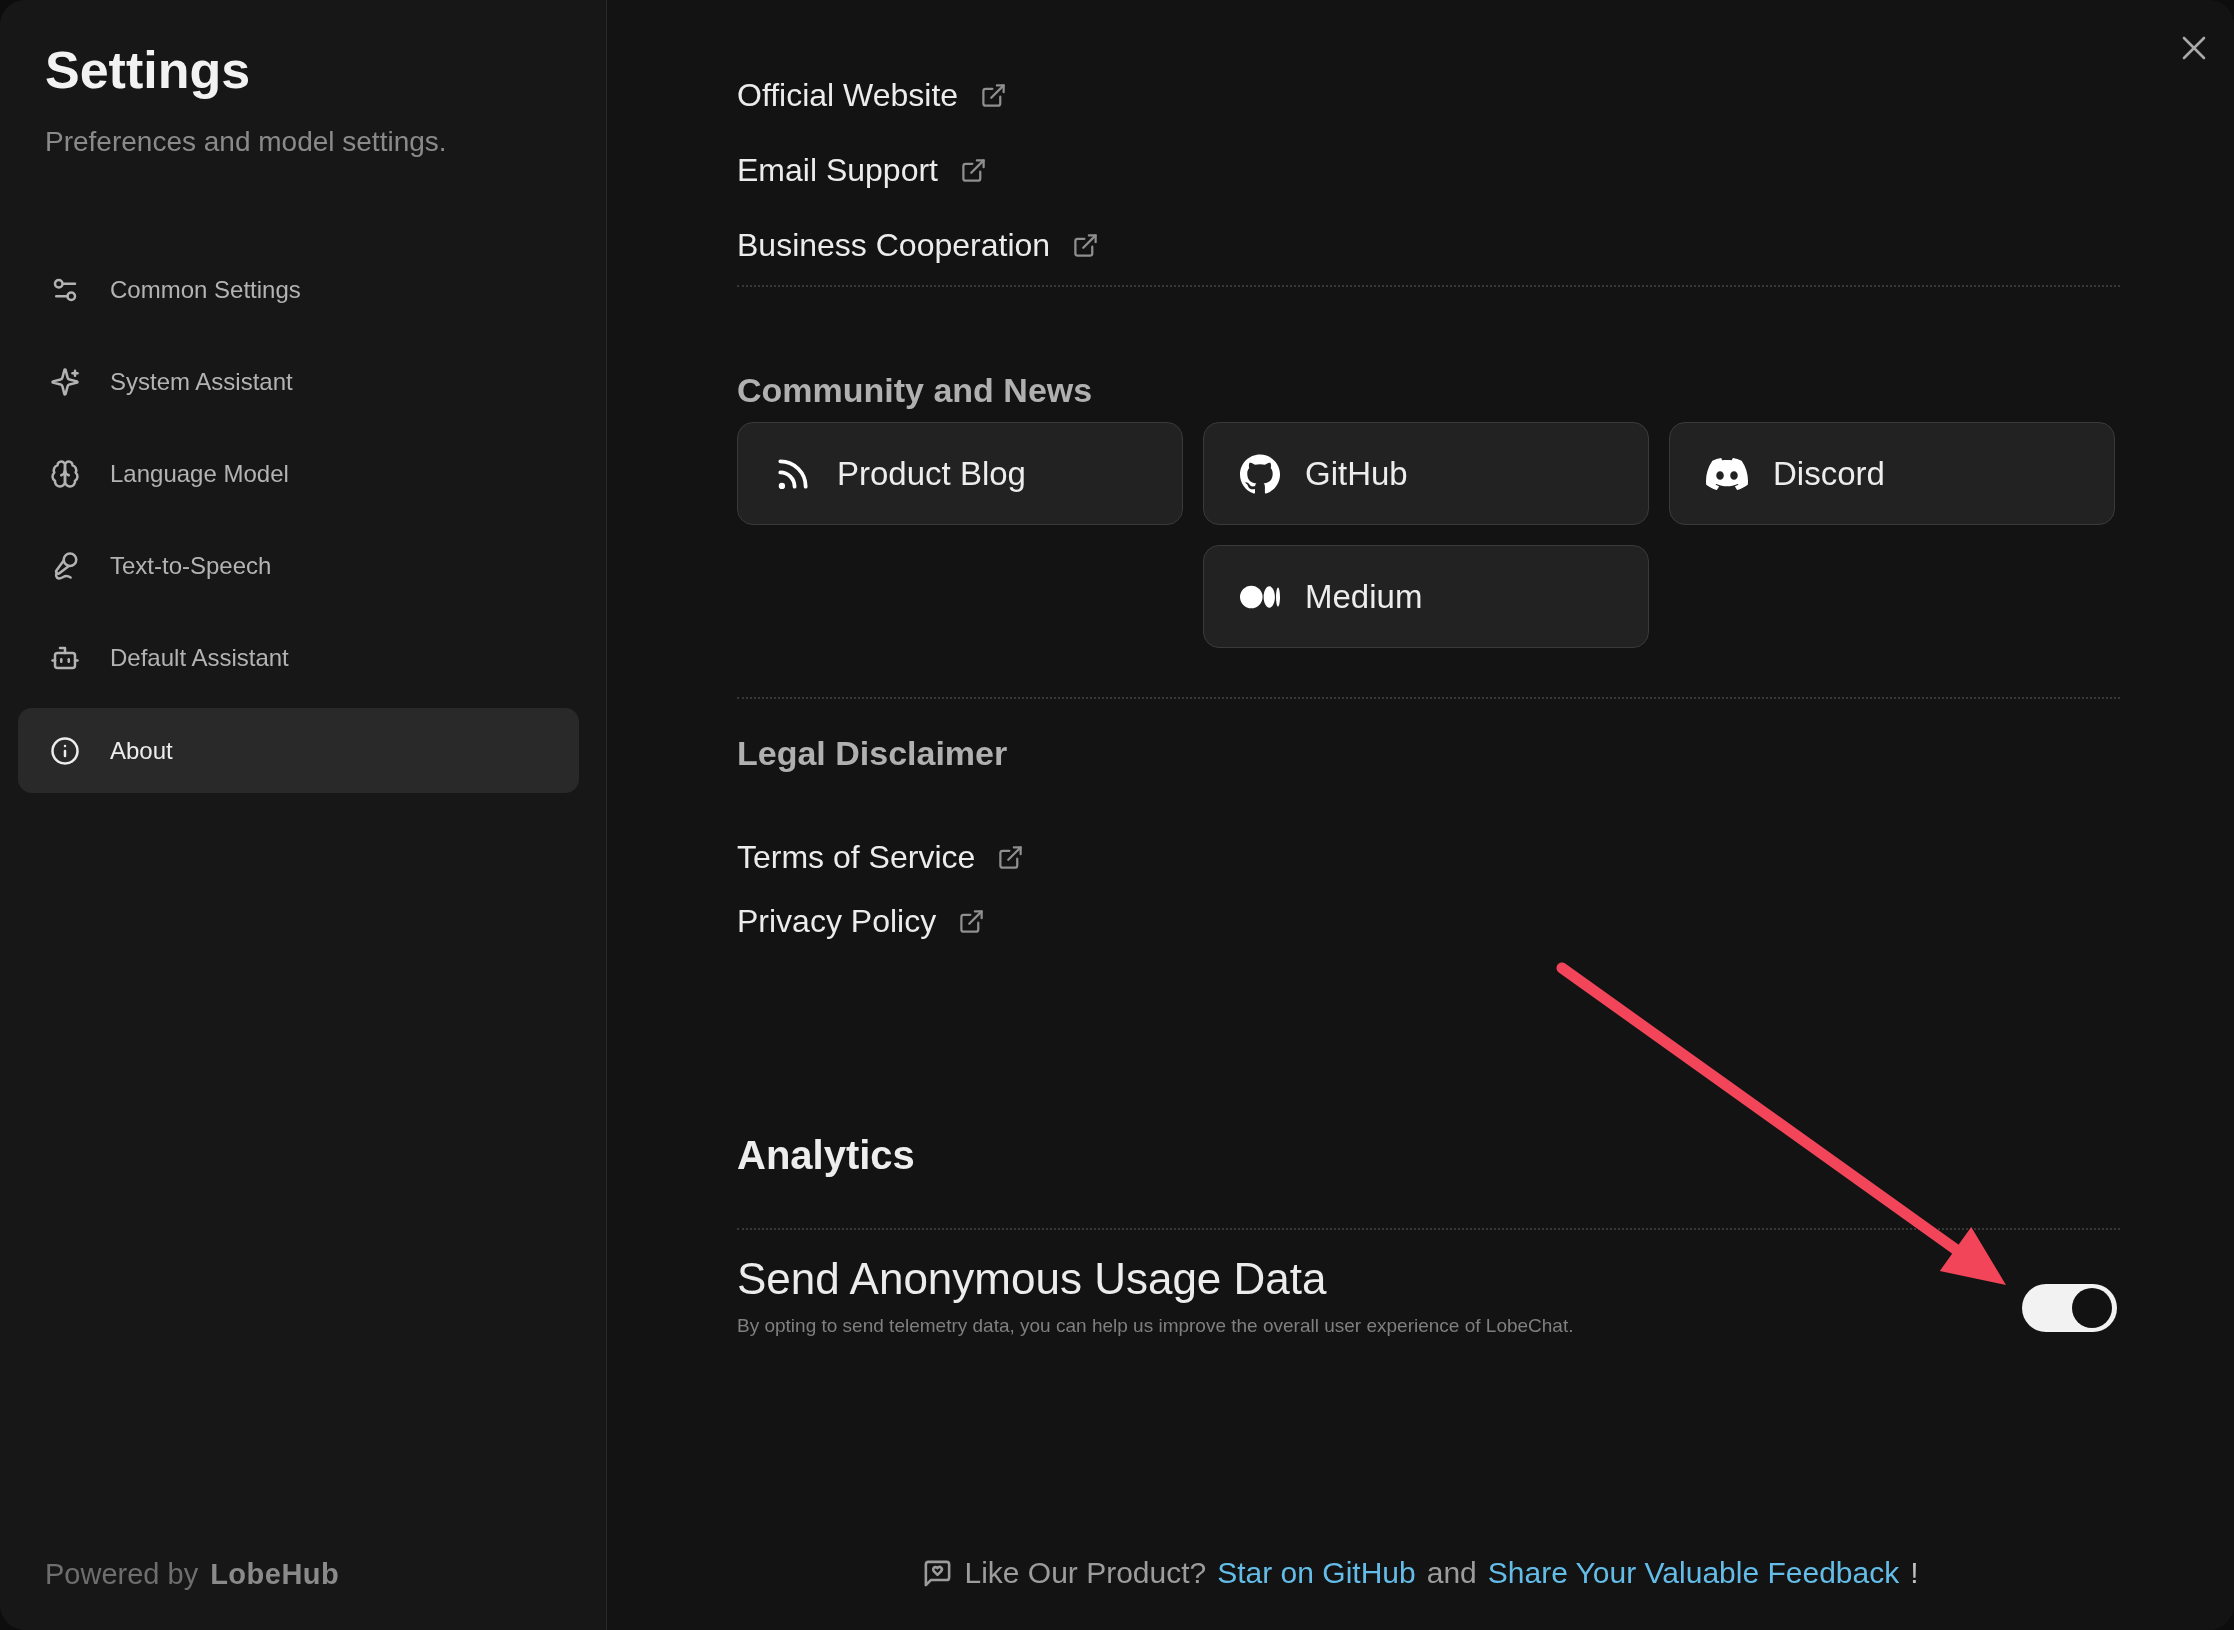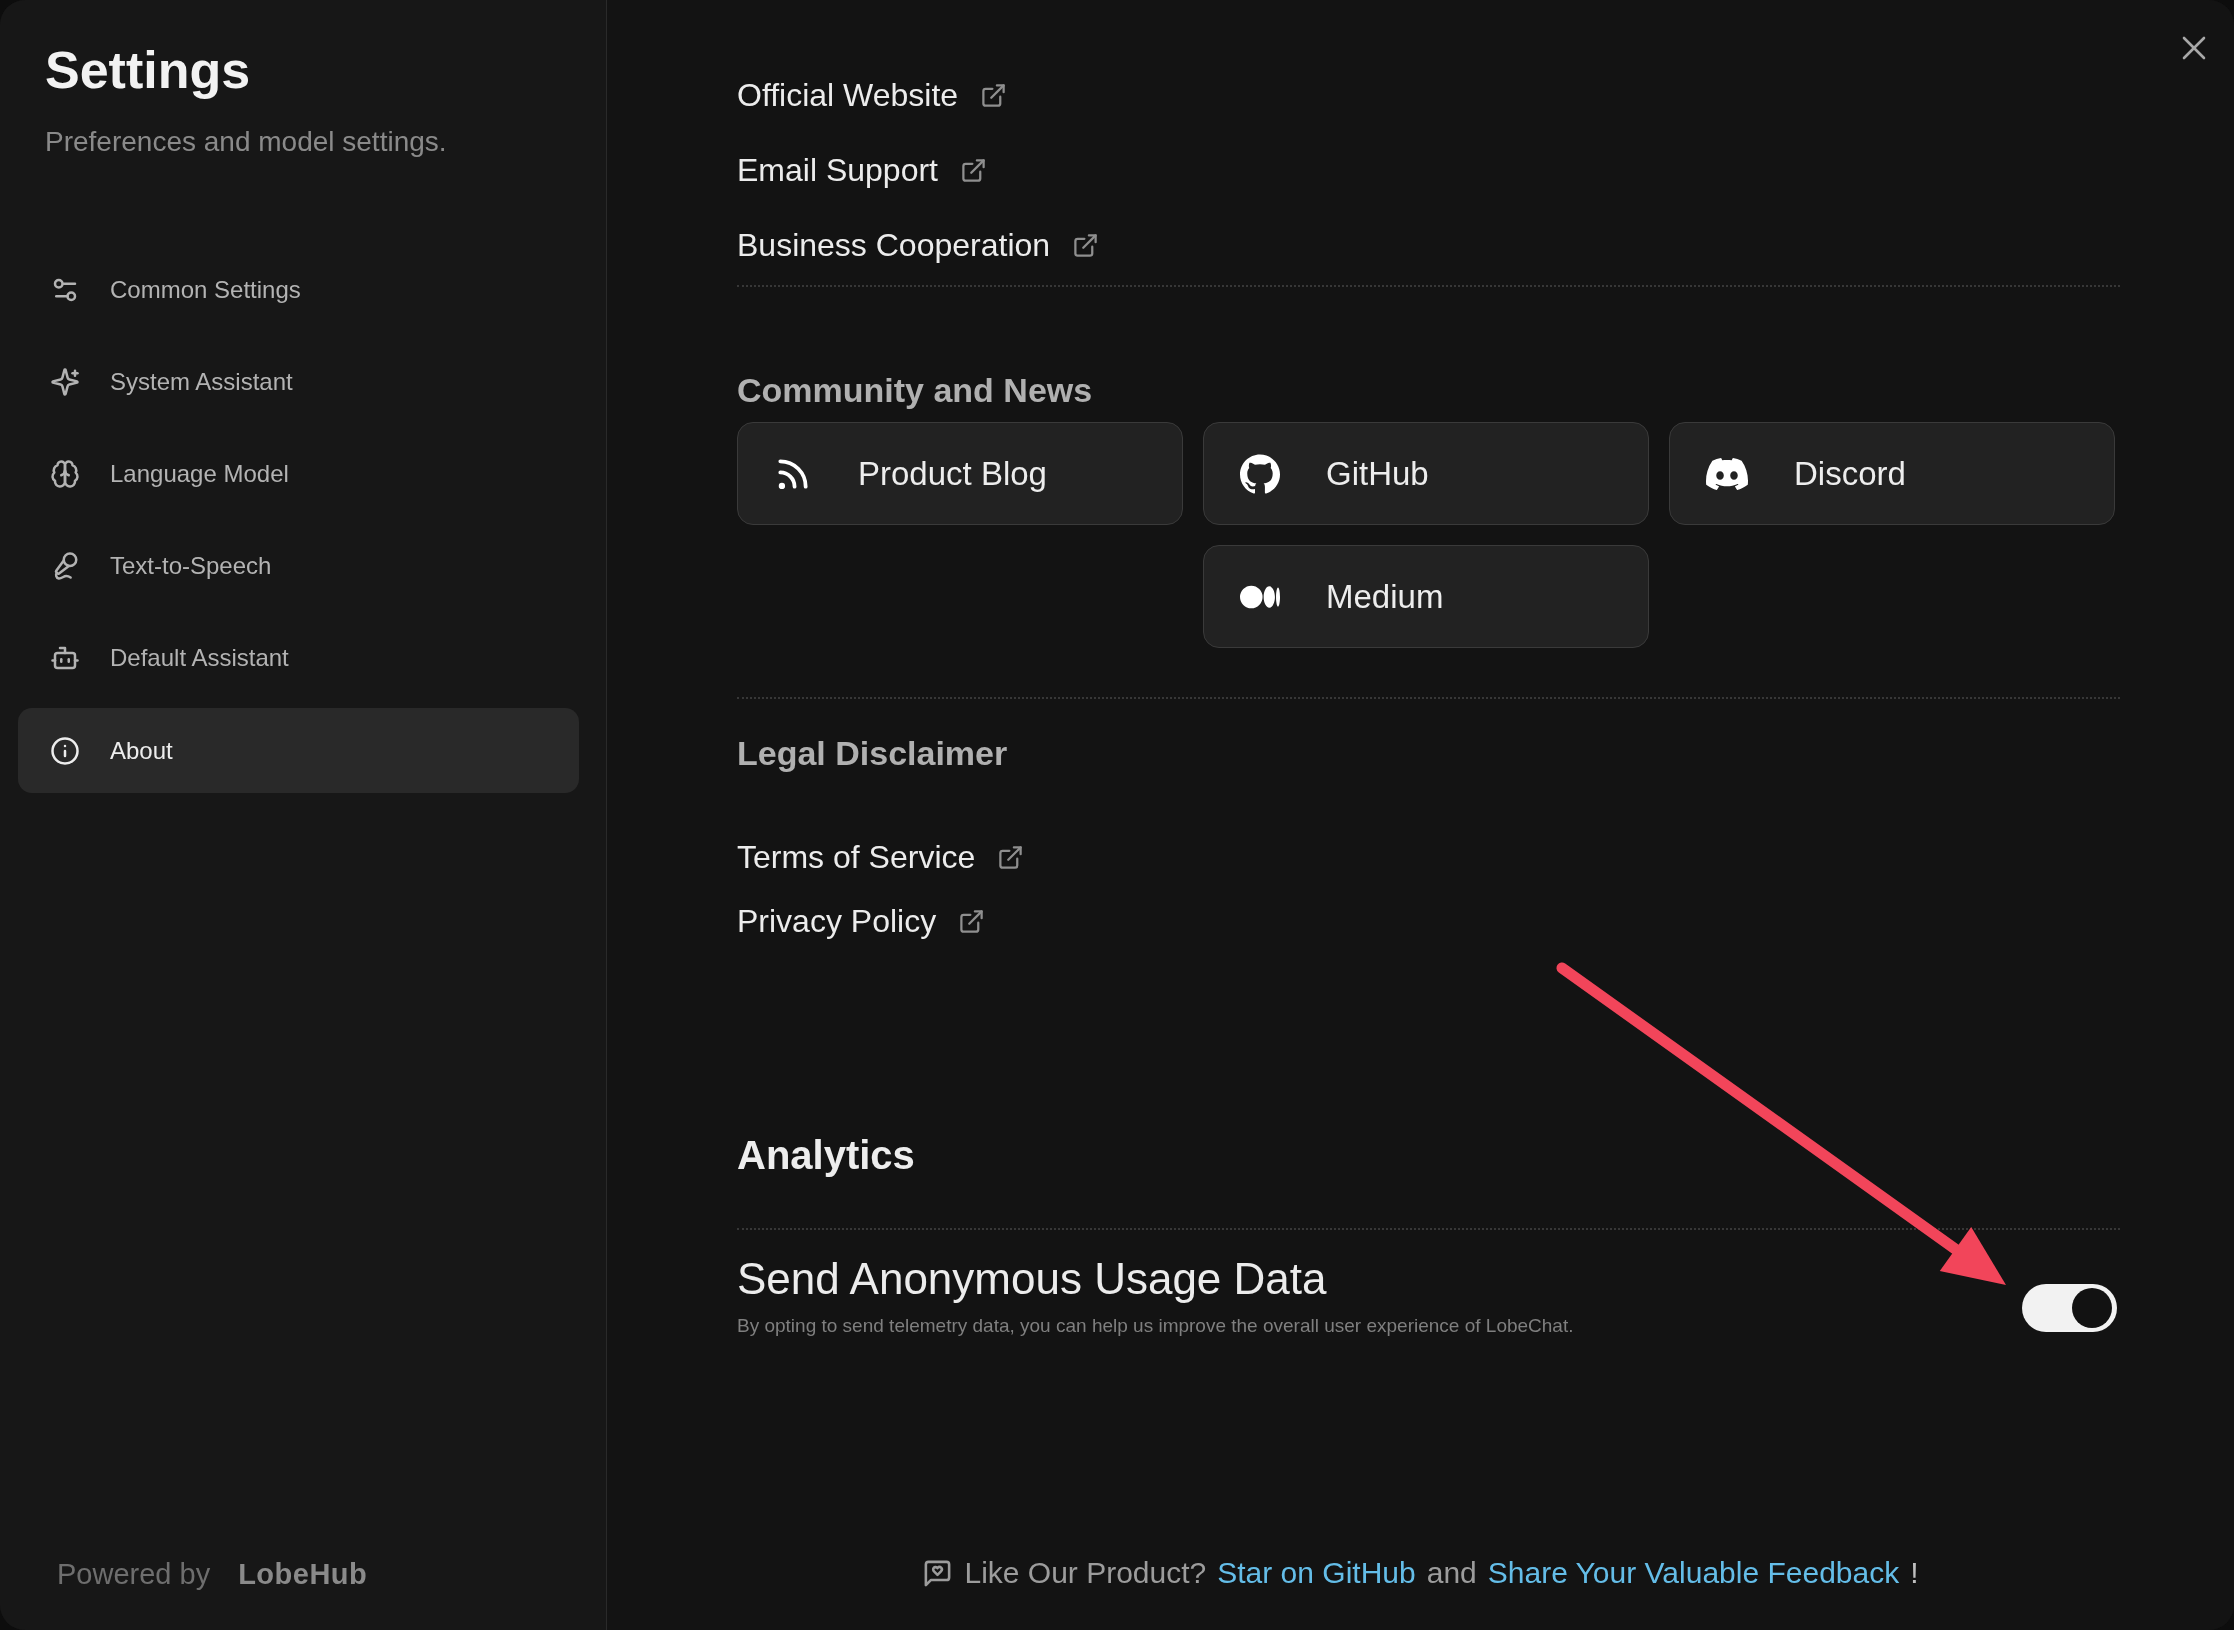--- a/index.html
+++ b/index.html
@@ -9,33 +9,33 @@
   
   .sidebar{position:absolute;left:0;top:0;width:607px;height:1630px;
            background:#171717;border-right:1px solid #2a2a2a;box-sizing:border-box;}
   .sb-title{position:absolute;left:45px;top:40px;font-size:52px;font-weight:700;color:#f2f2f2;}
   .sb-subtitle{position:absolute;left:45px;top:126px;font-size:28px;color:#8a8a8a;}
   .sb-item{position:absolute;left:18px;width:561px;height:85px;border-radius:14px;
            display:flex;align-items:center;gap:30px;padding-left:32px;box-sizing:border-box;
            color:#b3b3b3;font-size:24px;cursor:pointer;}
   .sb-item.selected{background:#292929;color:#ededed;}
   .sb-item svg{flex:0 0 auto;}
-  .sb-footer{position:absolute;left:45px;top:1558px;font-size:29px;color:#6e6e6e;display:flex;gap:28px;align-items:baseline;margin-left:12px;}
+  .sb-footer{position:absolute;left:45px;top:1558px;font-size:29px;color:#6e6e6e;display:flex;gap:12px;align-items:baseline;}
   .sb-footer .brand{font-weight:700;color:#8a8a8a;letter-spacing:.5px;}
   
   .main{position:absolute;left:607px;top:0;width:1627px;height:1630px;background:#131313;}
   .clipped-title{position:absolute;left:130px;top:-32px;font-size:34px;font-weight:700;color:#b0b0b0;line-height:40px;}
   .link-row{position:absolute;left:130px;height:74px;display:flex;align-items:center;gap:22px;
             color:#ececec;font-size:32px;cursor:pointer;}
   .link-row svg{color:#8f8f8f;}
   .divider{position:absolute;left:130px;width:1383px;height:0;border-top:2px dotted #373737;}
   .group-title{position:absolute;left:130px;font-size:34px;font-weight:700;color:#b0b0b0;line-height:44px;}
   .group-title.bright{font-size:40px;color:#ededed;line-height:50px;}
   .btn{position:absolute;width:446px;height:103px;background:#222222;border:1px solid #3a3a3a;
-       border-radius:16px;display:flex;align-items:center;gap:46px;padding-left:36px;
+       border-radius:16px;display:flex;align-items:center;gap:25px;padding-left:36px;
        box-sizing:border-box;color:#ededed;font-size:33px;cursor:pointer;}
   .btn svg{flex:0 0 auto;color:#ffffff;}
   .item-title{position:absolute;left:130px;top:1258px;font-size:44px;color:#ececec;line-height:42px;}
   .item-desc{position:absolute;left:130px;top:1306px;font-size:19px;color:#7f7f7f;line-height:40px;}
   .switch{position:absolute;left:1415px;top:1284px;width:95px;height:48px;border-radius:24px;
           background:#f2f2f2;cursor:pointer;}
   .switch .knob{position:absolute;right:5px;top:4px;width:40px;height:40px;border-radius:50%;background:#121212;}
   .main-footer{position:absolute;left:0;width:1627px;top:1556px;display:flex;justify-content:center;
                align-items:center;gap:11px;font-size:30px;color:#9c9c9c;}
   .main-footer .lnk{color:#64bde8;cursor:pointer;}

